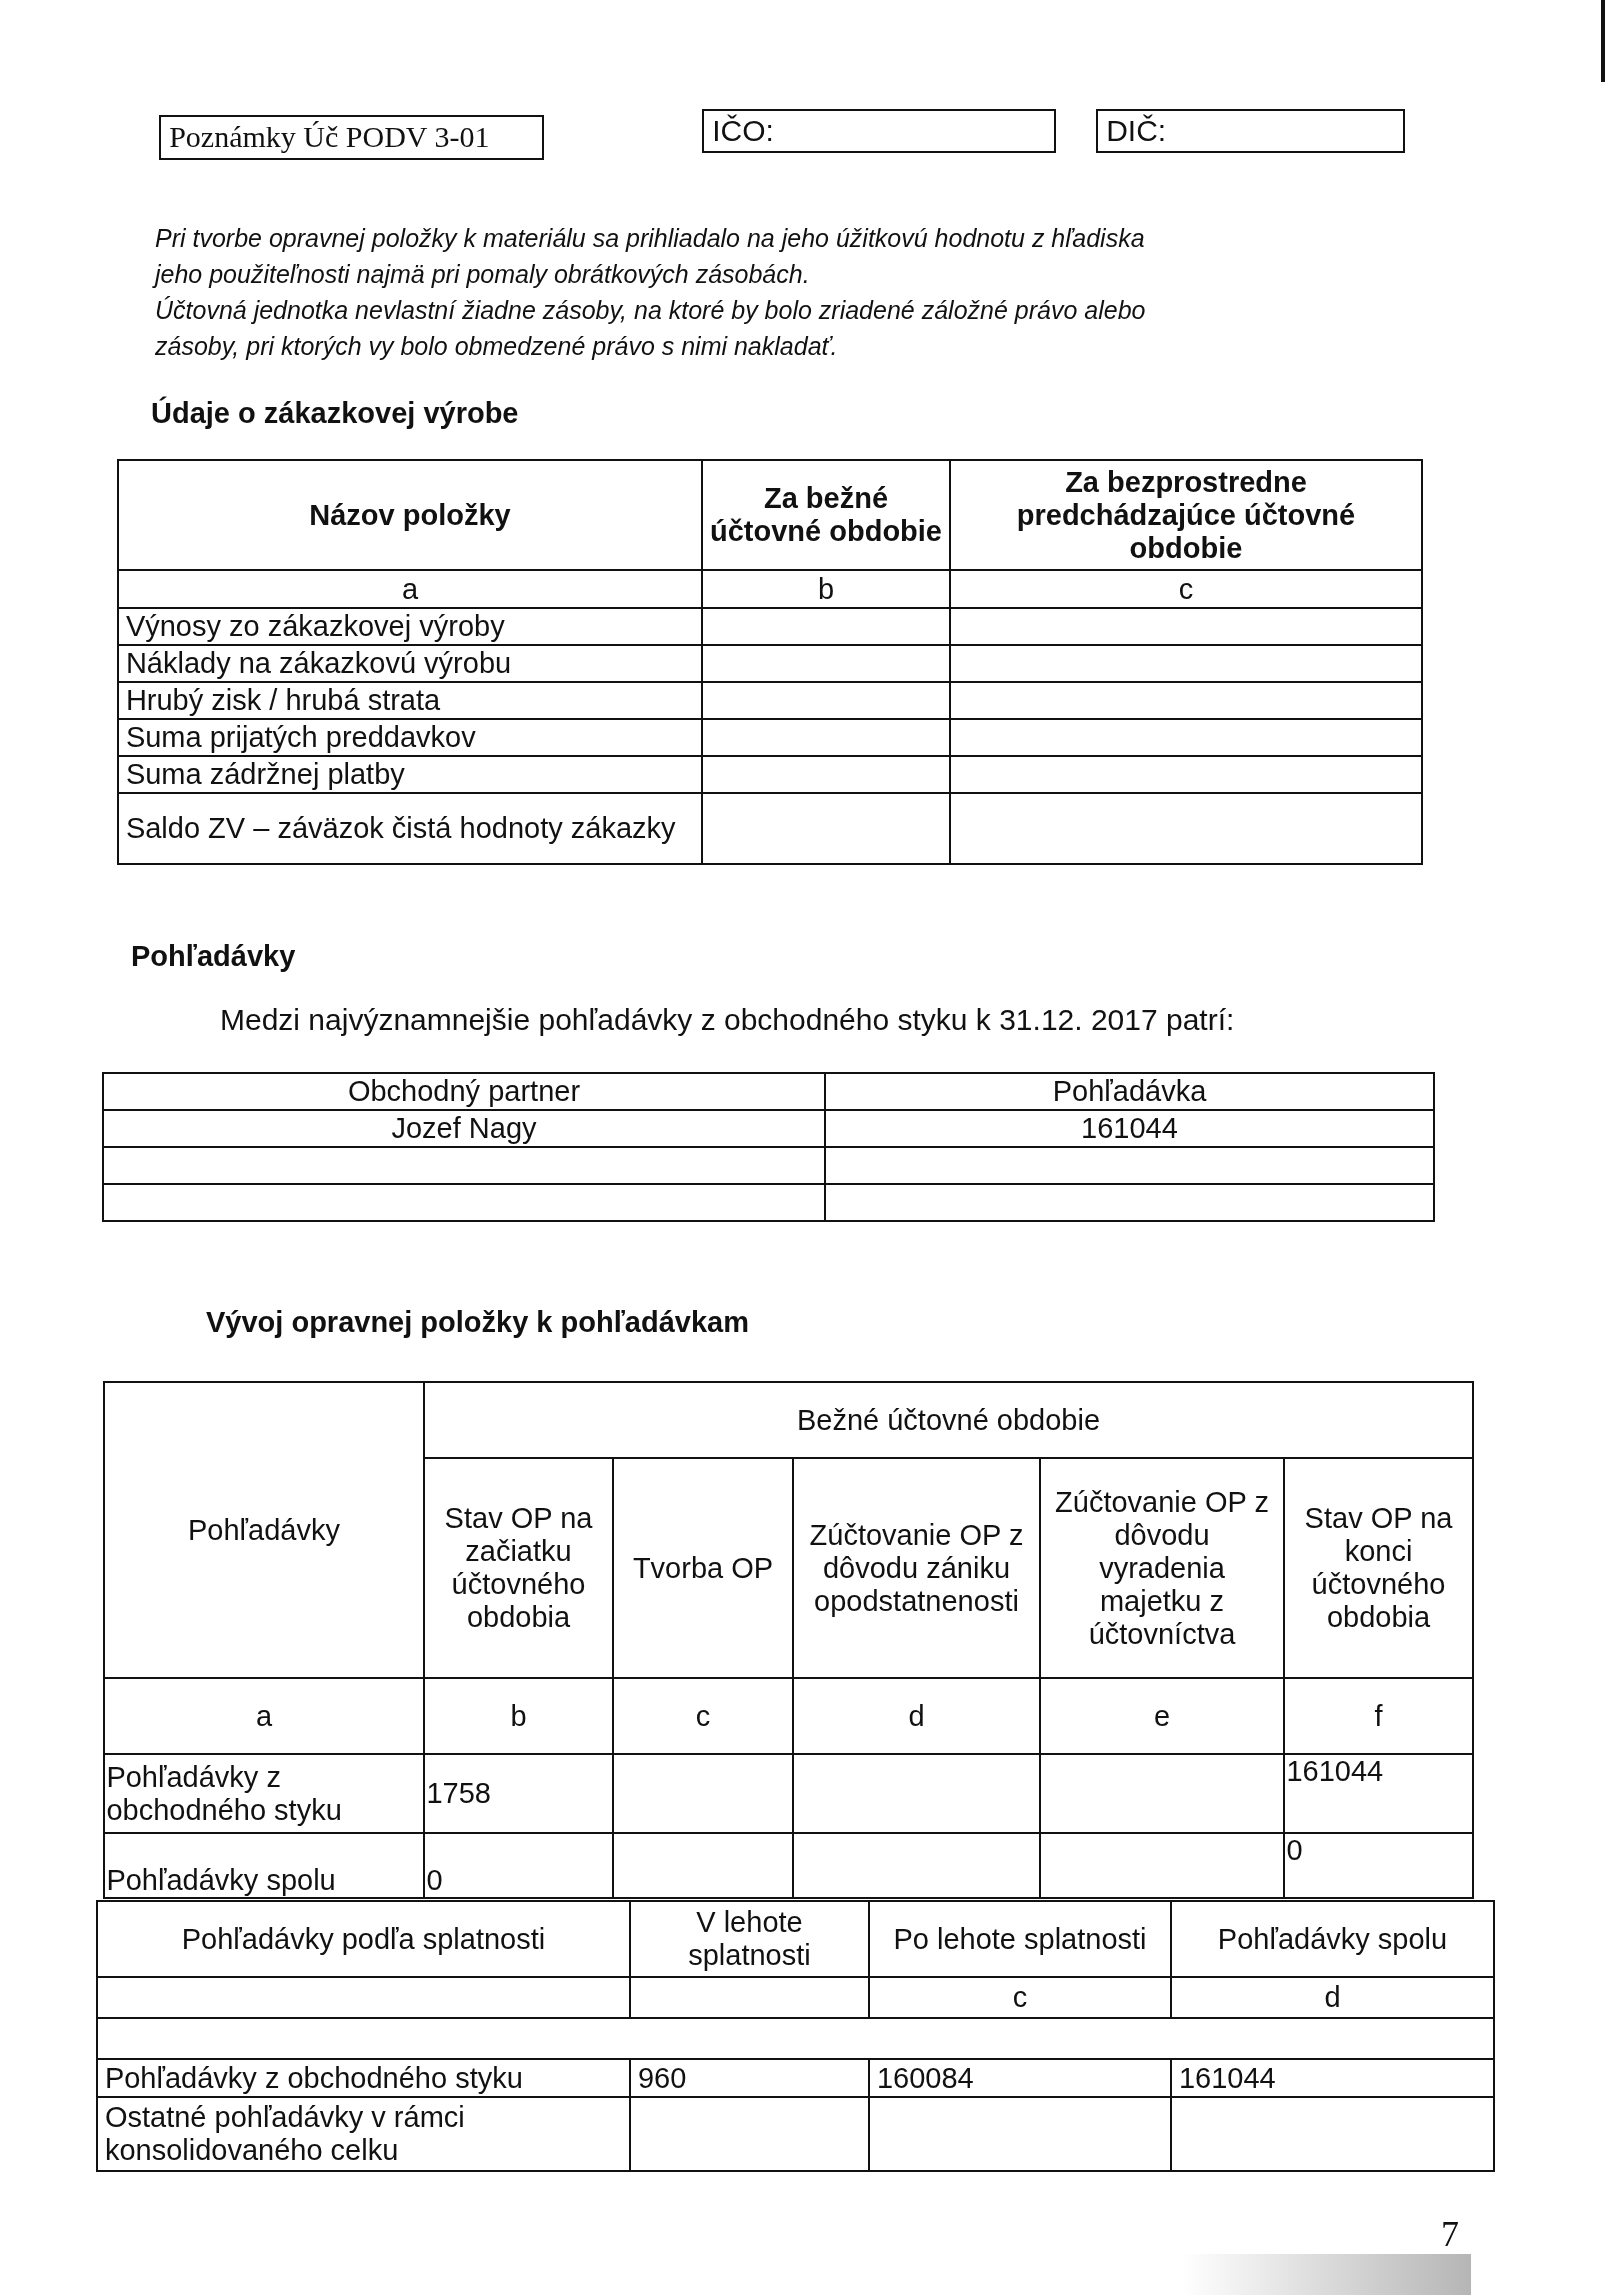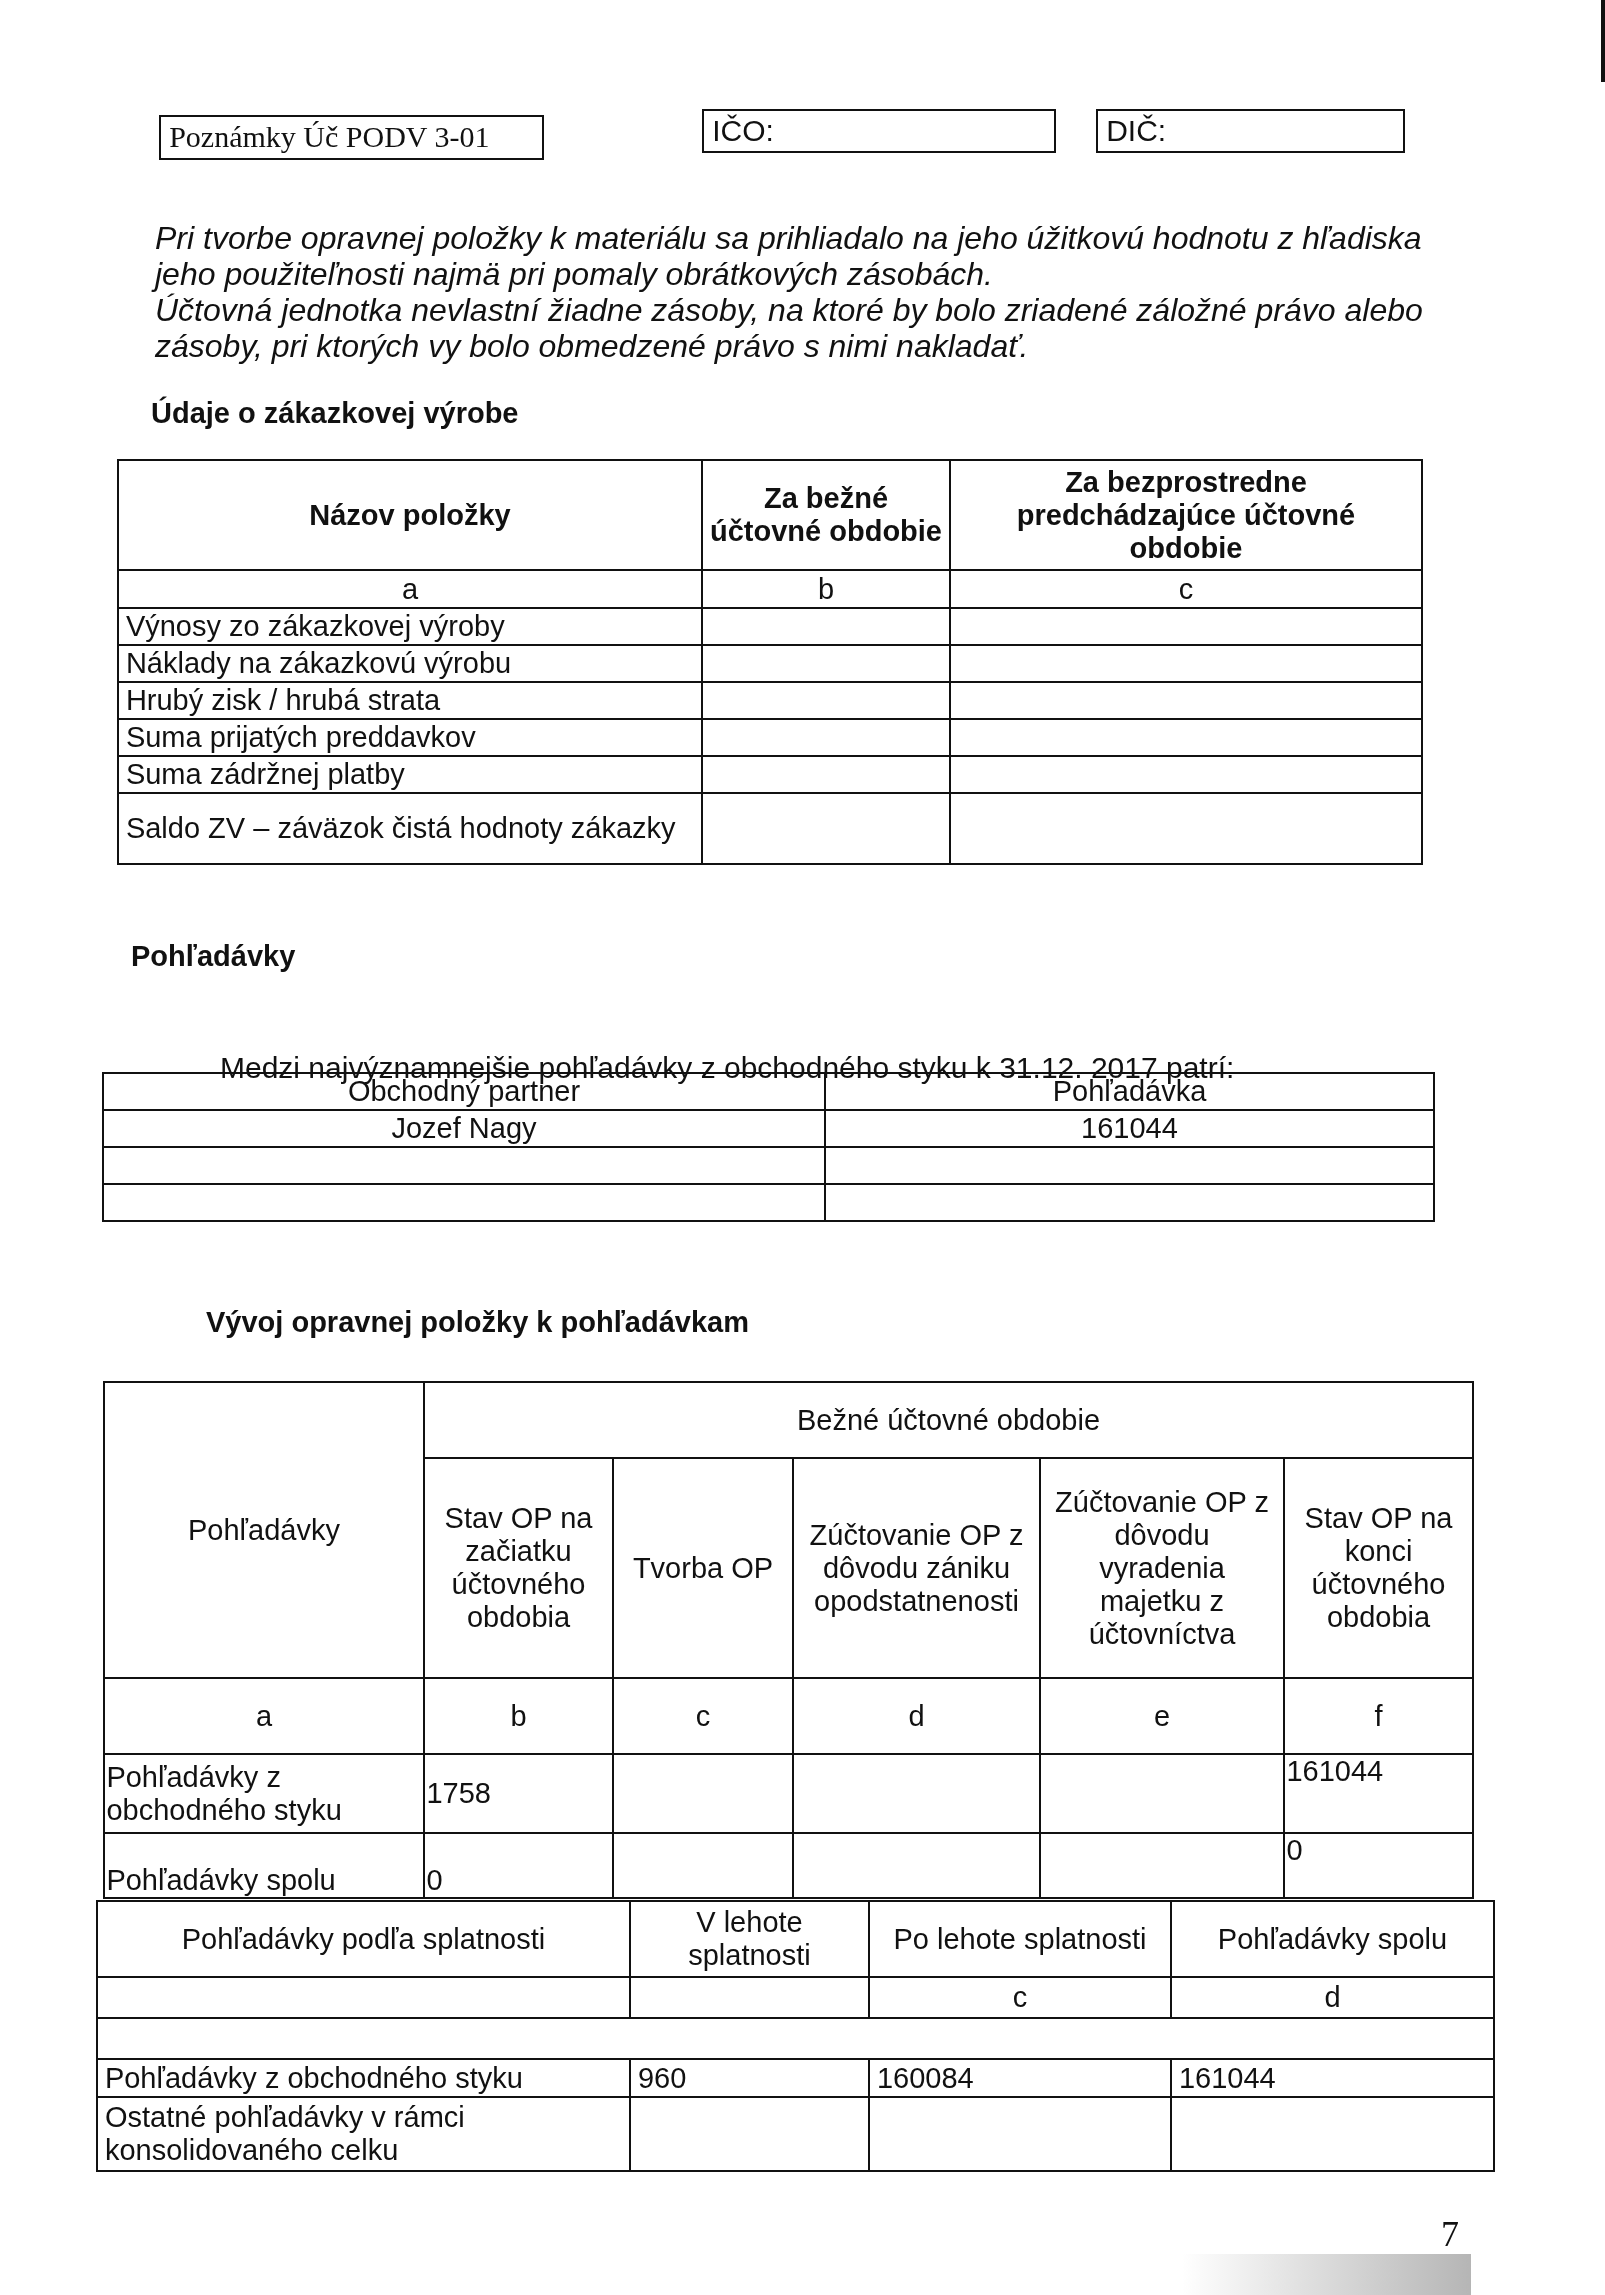--- a/index.html
+++ b/index.html
@@ -1,20 +1,20 @@
 <!DOCTYPE html>
 <html style="font-size:11px"><head>
 <meta charset="utf-8">
 <style>
   html, body { margin:0; padding:0; background:#ffffff; }
   body { width:1605px; height:2295px; position:relative; overflow:hidden; color:#111; font-family:"Liberation Sans", sans-serif; }
   .abs { position:absolute; }
   .boxlabel { border:2.1px solid #111; font-size:30px; padding:2.7px 8.2px; box-sizing:border-box; }
   .serif { font-family:"Liberation Serif", serif; }
-  .intro { left:155px; top:220px; width:1271px; font-size:32px; font-style:italic; line-height:36px; }
+  .intro { left:155px; top:220px; width:1271px; font-size:25px; font-style:italic; line-height:36px; }
   .h2 { font-weight:bold; font-size:29px; }
   table { border-collapse:collapse; position:absolute; }
   td { border:2.1px solid #111; font-size:29px; padding:0 6.9px; box-sizing:border-box; vertical-align:middle; }
   .c { text-align:center; }
   .b { font-weight:bold; }
   .page-num { right:146px; top:2213px; font-size:36px; }
   .scan-right { right:0; top:0; width:4.1px; height:82px; background:#111; }
   .scan-shadow { left:1182px; top:2254px; width:289px; height:41px; background:linear-gradient(to right, rgba(160,160,160,0), rgba(150,150,150,0.7)); }
 </style>
 </head>
@@ -82,21 +82,21 @@
   </tr>
   <tr style="height:71px;">
     <td>Saldo ZV – záväzok čistá hodnoty zákazky</td>
     <td></td>
     <td></td>
   </tr>
 </tbody>
   </table>
 
 <div class="abs h2" style="left:131px;top:940px;">Pohľadávky</div>
-<div class="abs" style="left:220px;top:1051px;font-size:30px;">Medzi najvýznamnejšie pohľadávky z obchodného styku k 31.12. 2017 patrí:</div>
+<div class="abs" style="left:220px;top:1003px;font-size:30px;">Medzi najvýznamnejšie pohľadávky z obchodného styku k 31.12. 2017 patrí:</div>
 
 <table style="left:102px;top:1072px;width:1333px;">
   <tbody>
       <tr style="height:37px;">
     <td class="c" style="width:722px;">Obchodný partner</td>
     <td class="c">Pohľadávka</td>
   </tr>
   <tr style="height:37px;">
     <td class="c">Jozef   Nagy</td>
     <td class="c">161044</td>

